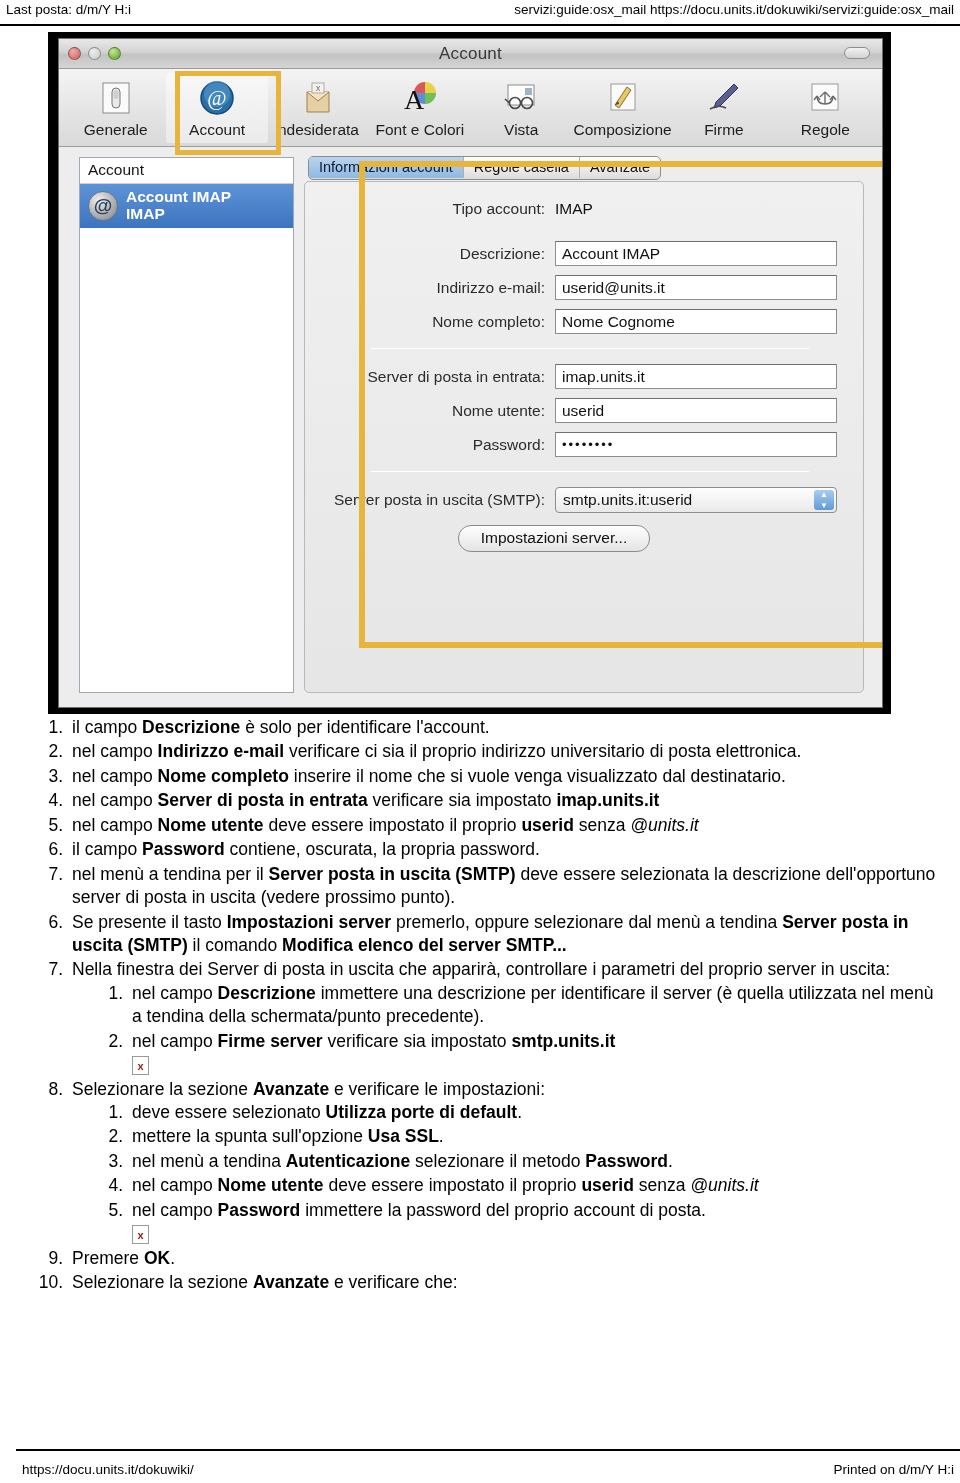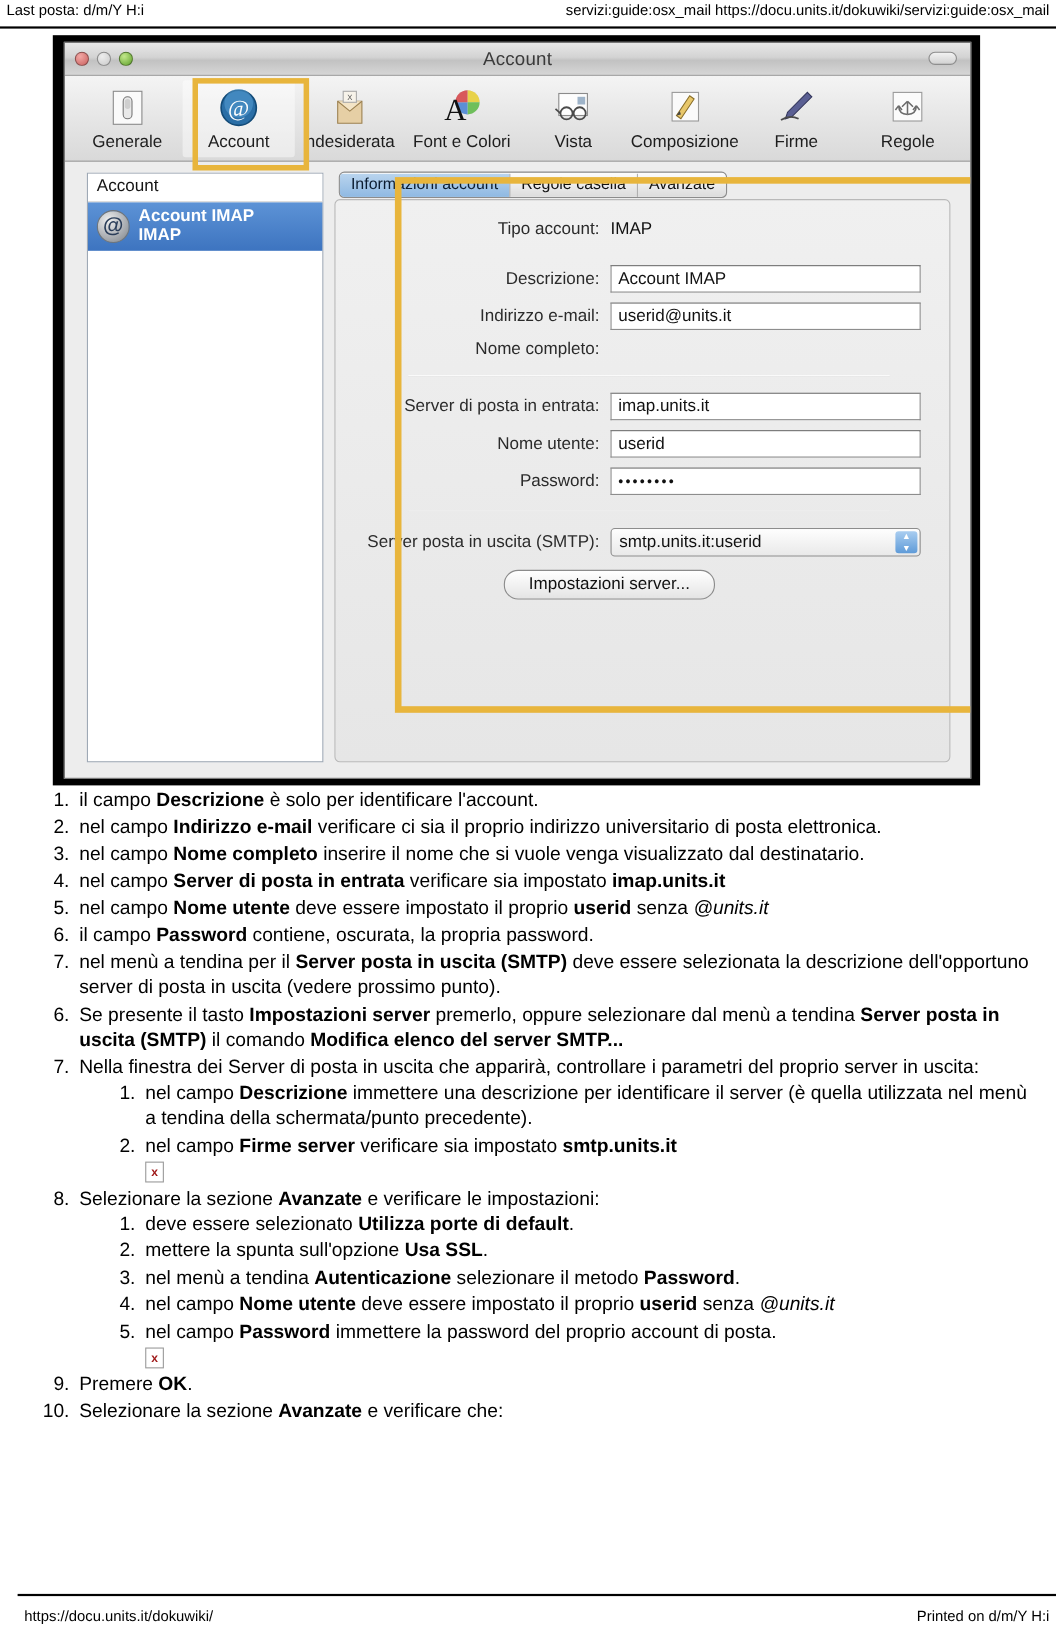--- a/index.html
+++ b/index.html
@@ -125,21 +125,21 @@
     border:1px solid #6e757c;
   }
   .side-row .txt { display:flex; flex-direction:column; line-height:1.08; }
   .side-row .t1 { font-size:15.5px; font-weight:bold; }
   .side-row .t2 { font-size:15.5px; font-weight:bold; }
 
   
   .pane { flex:1 1 auto; margin:8px 18px 14px 10px; position:relative; min-width:0; }
   .tabs { display:flex; align-items:center; padding-left: 4px; height: 26px; }
   .tabstrip {
-    display:flex; align-items:center; height:24px;
+    display:flex; align-items:flex-start; height:24px;
     border:1px solid #8c8c8c; border-radius:5px;
     background: linear-gradient(to bottom,#fdfdfd,#dcdcdc);
     overflow:hidden;
   }
   .tab {
     font-size:14.5px; padding:2px 10px 3px 10px;
     display:flex; align-items:center;
     border-right:1px solid #b0b0b0; color:#111; white-space:nowrap;
   }
   .tab:last-child { border-right:none; }
@@ -375,20 +375,21 @@
               <div class="finput">Account IMAP</div>
             </div>
 
             <div class="frow">
               <div class="flabel">Indirizzo e-mail:</div>
               <div class="finput">userid@units.it</div>
             </div>
 
             <div class="frow">
               <div class="flabel">Nome completo:</div>
+              <div class="finput">Nome Cognome</div>
             </div>
 
             <div class="sep"></div>
 
             <div class="frow">
               <div class="flabel">Server di posta in entrata:</div>
               <div class="finput">imap.units.it</div>
             </div>
 
             <div class="frow">

